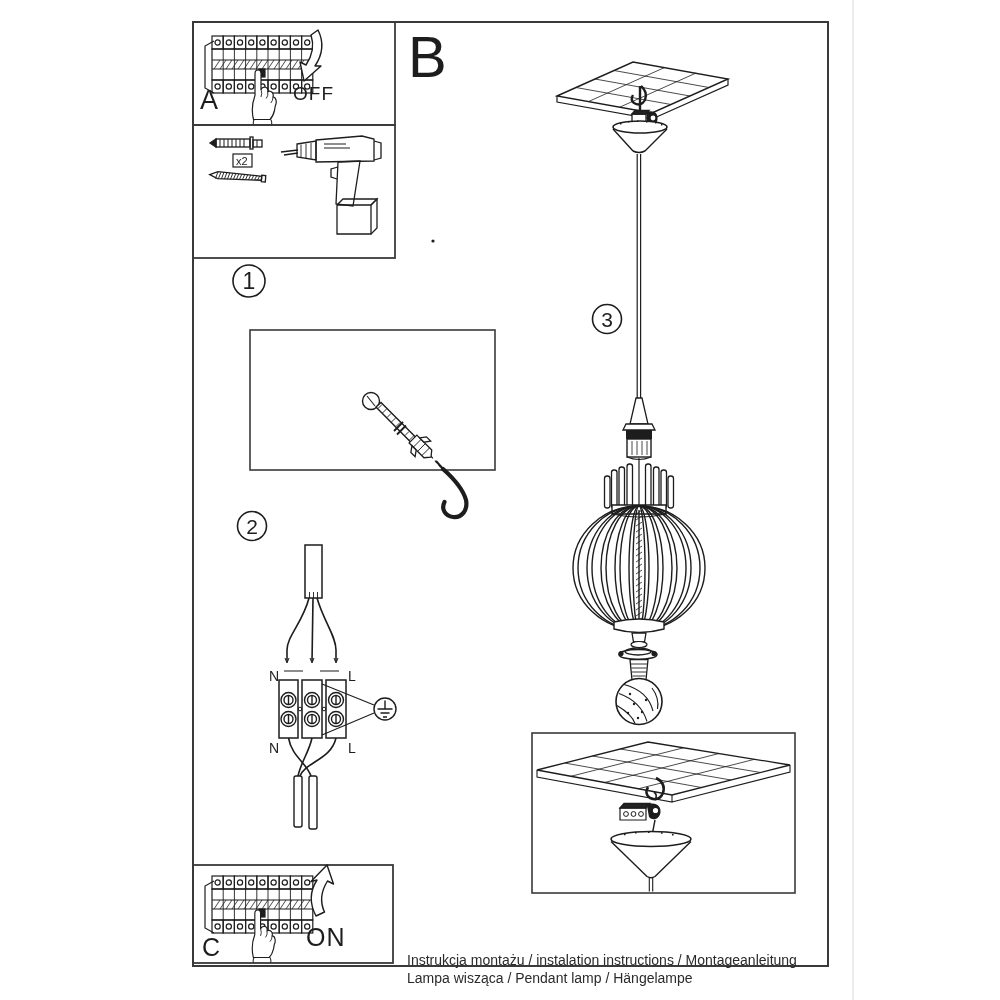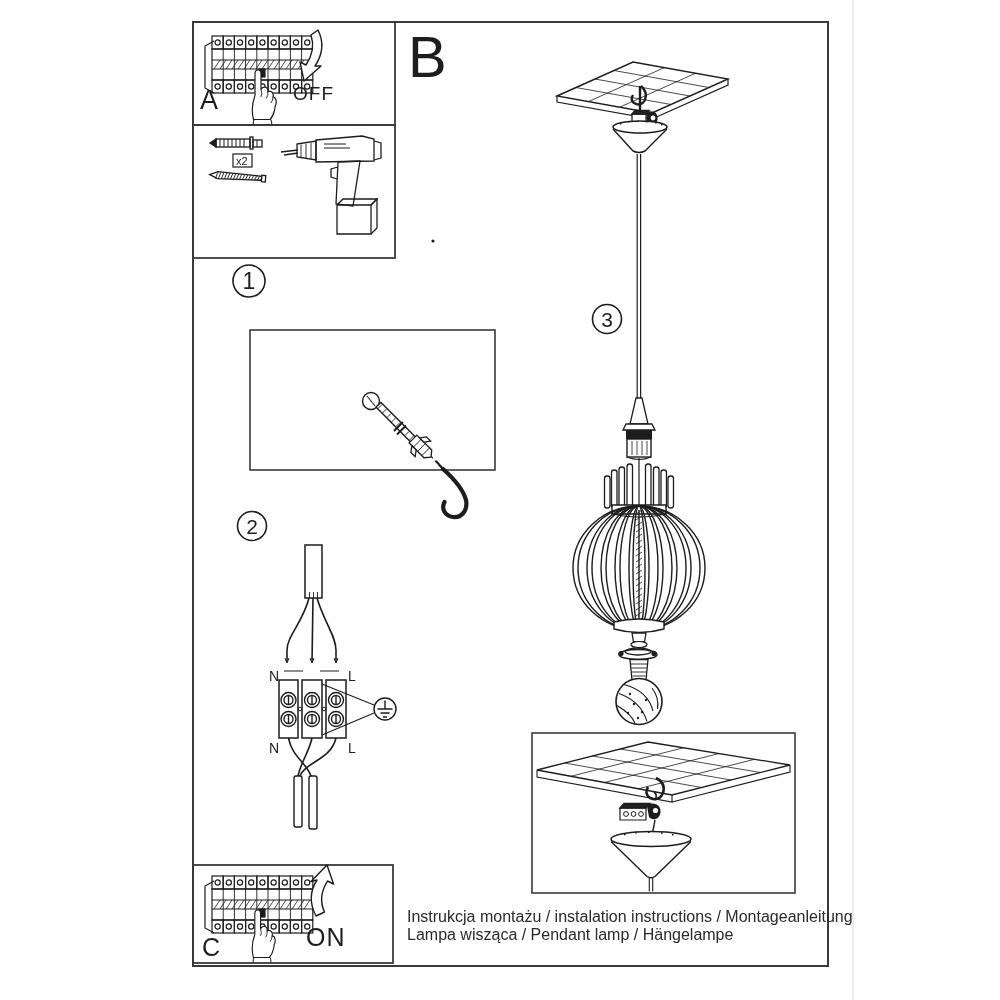--- a/index.html
+++ b/index.html
@@ -1,20 +1,20 @@
 <!DOCTYPE html>
 <html><head>
 <meta charset="utf-8">
 <style>
   html,body{margin:0;padding:0;background:#ffffff;}
   body{width:1000px;height:1000px;position:relative;font-family:"Liberation Sans",sans-serif;overflow:hidden;}
   .stage{position:absolute;left:0;top:0;width:1000px;height:1000px;}
   svg{position:absolute;left:0;top:0;}
   svg text{fill:#1d1d1d;}
-  .footer-line{position:absolute;left:407px;color:#2a2a2a;font-size:16px;line-height:18px;white-space:nowrap;}
+  .footer-line{position:absolute;left:407px;color:#2a2a2a;font-size:14px;line-height:18px;white-space:nowrap;margin-top:43px;}
   .f1{top:908px;} .f2{top:926px;text-align:center;}
 </style>
 </head>
 <body>
 
 <div class="stage">
 <svg width="1000" height="1000" viewBox="0 0 1000 1000">
   <defs>
 
     <g id="def-breaker" fill="none" stroke="#1d1d1d" stroke-width="1.2">

